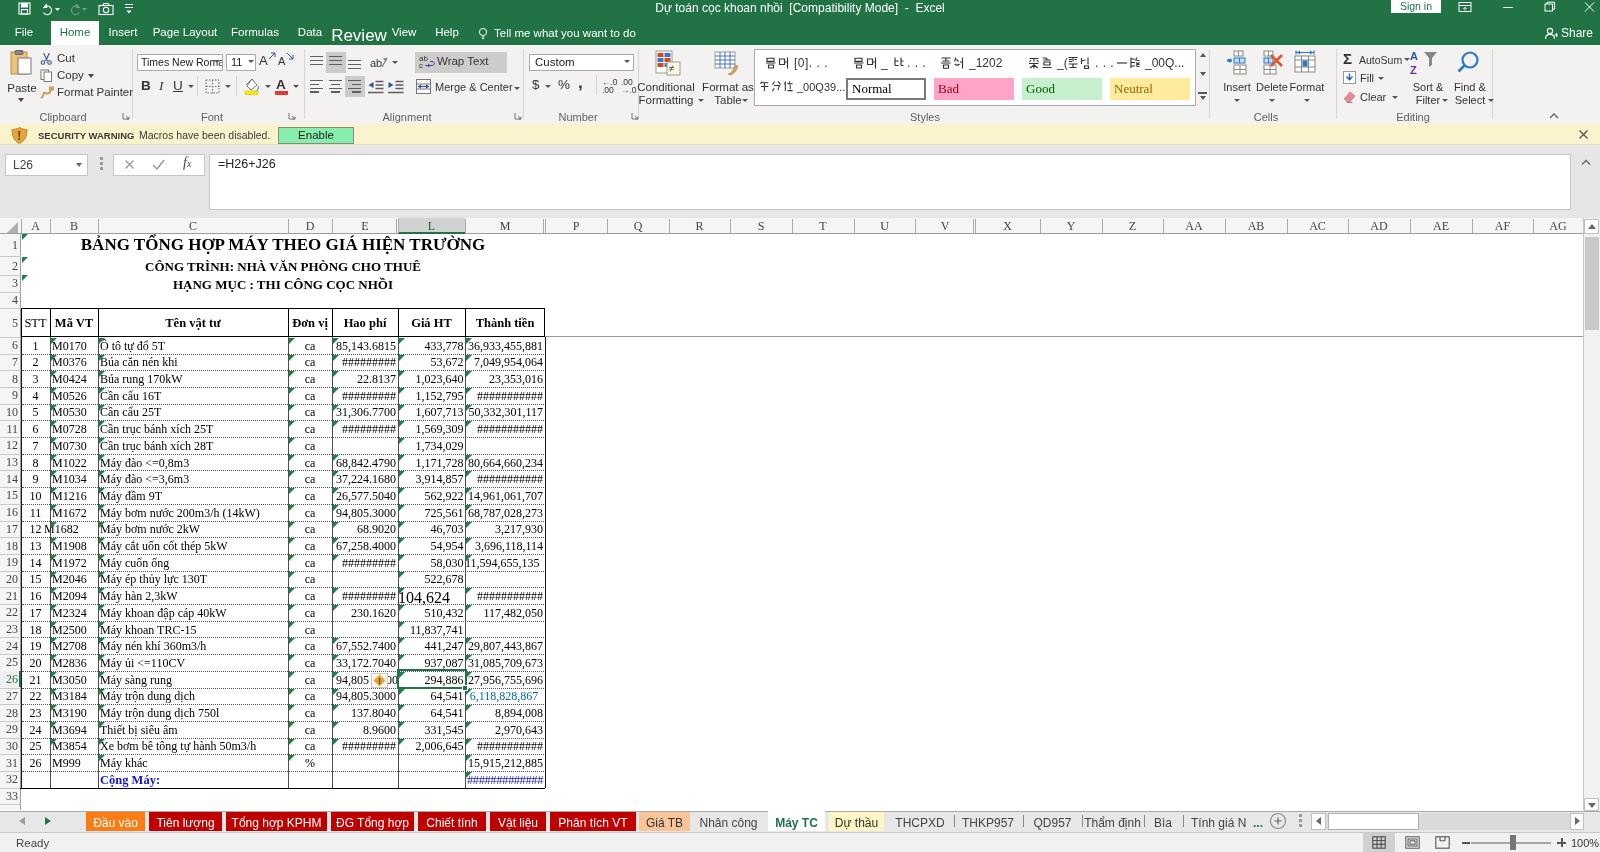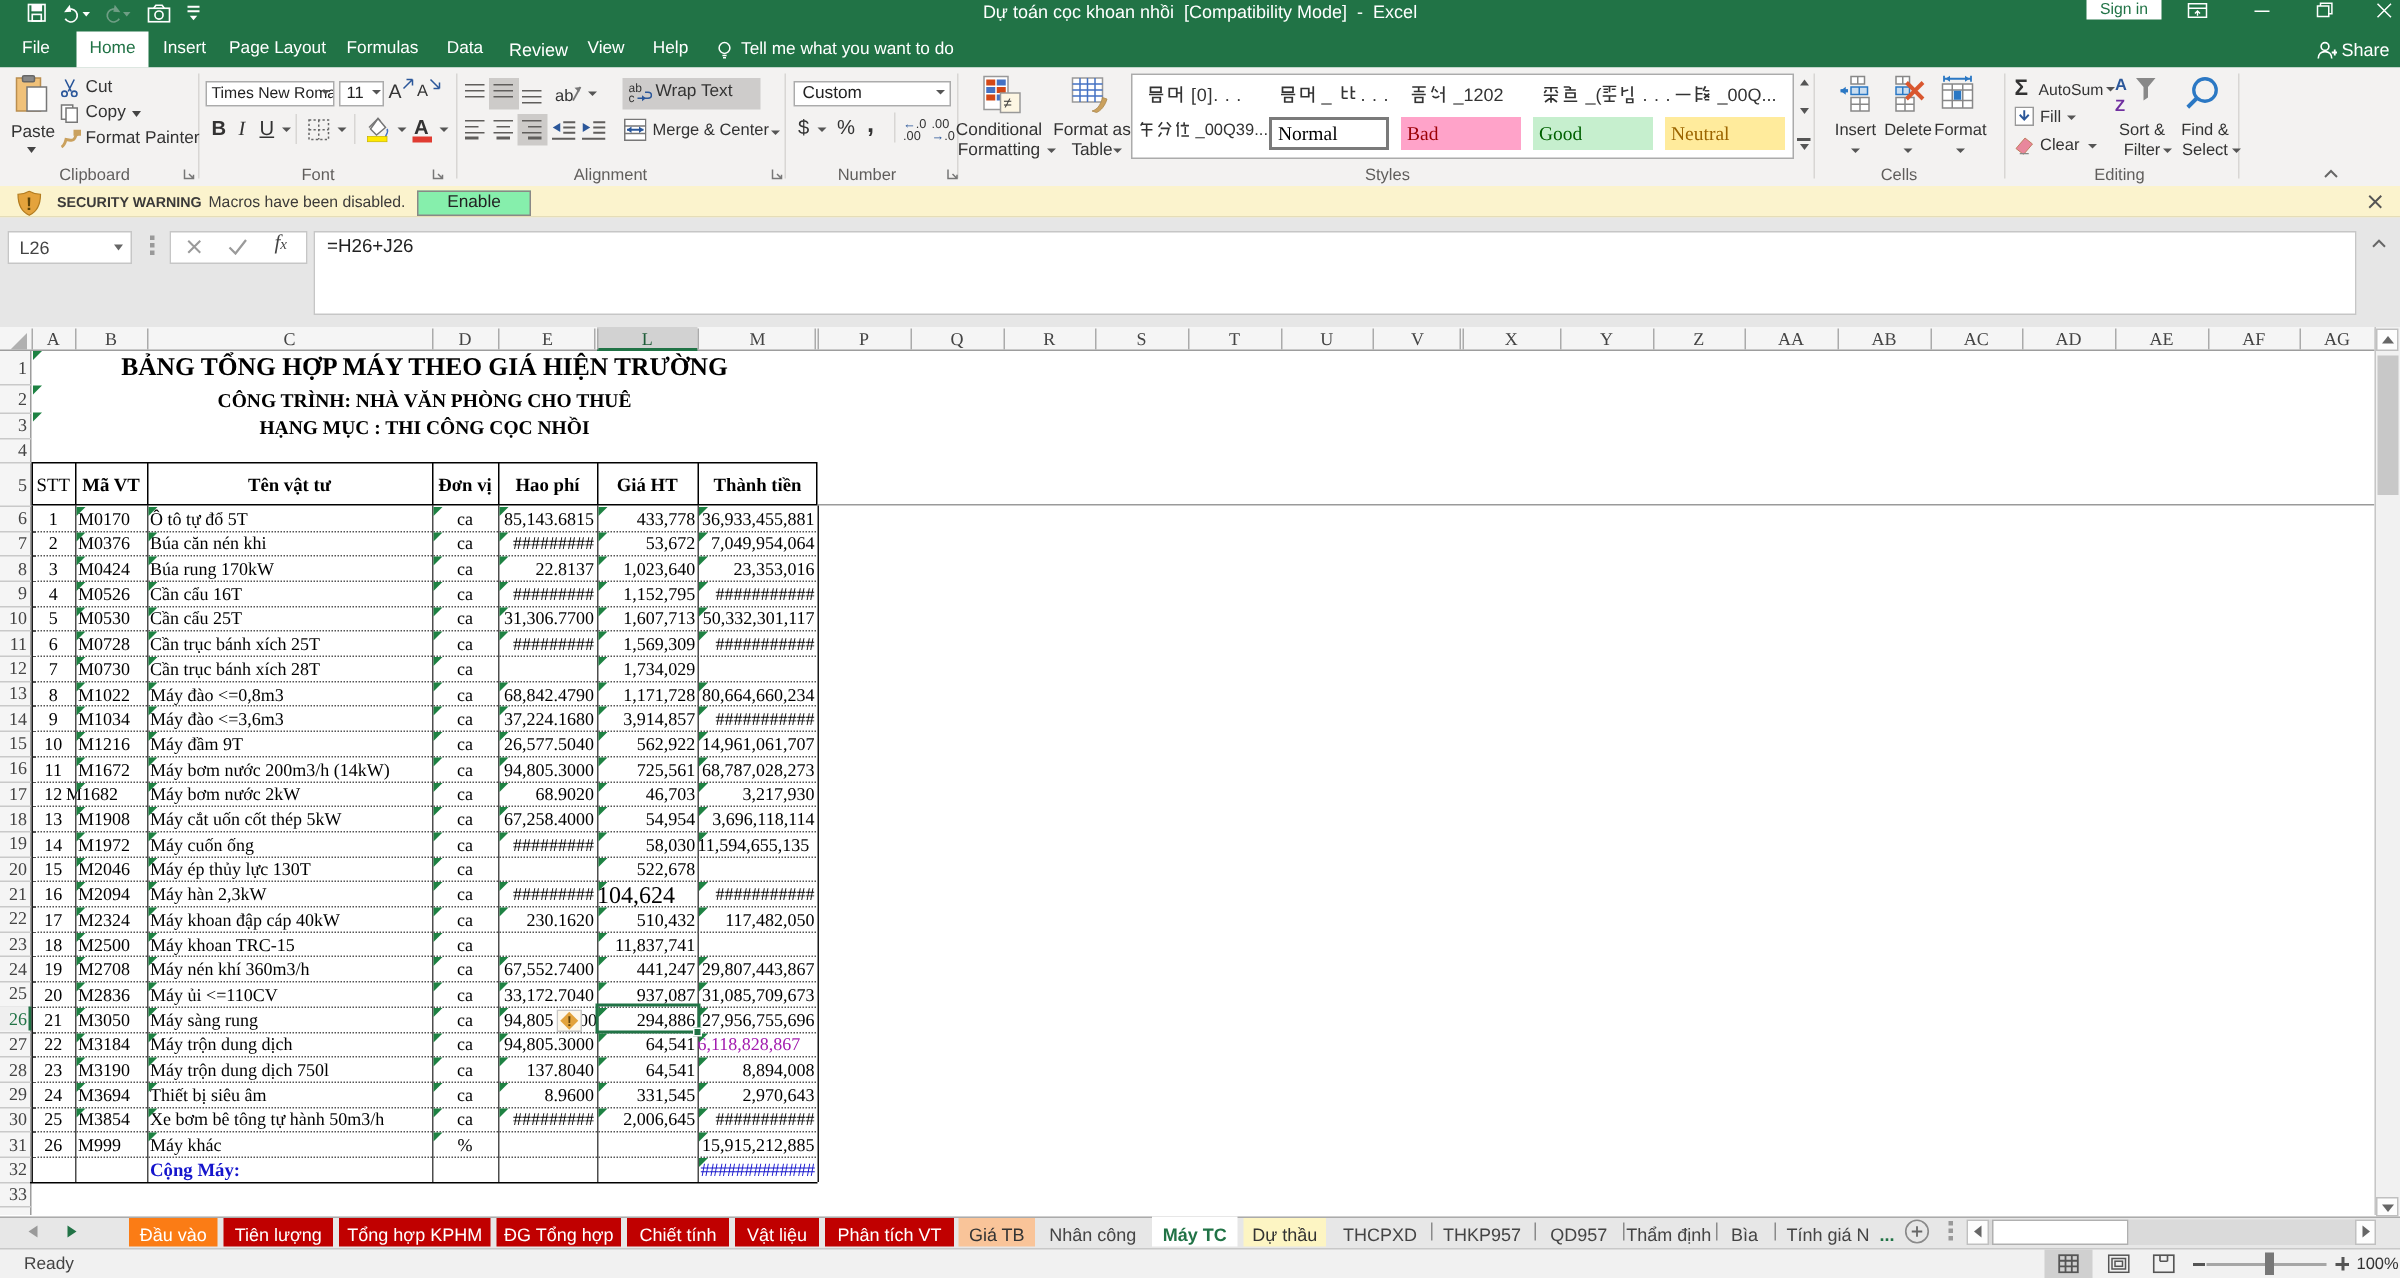--- a/index.html
+++ b/index.html
@@ -54,21 +54,21 @@
     </g>
   </svg>
 <div class="a" style="left:1561px;top:26px;color:#fff;font-size:12px">Share</div>
 <div class="a" style="left:51px;top:21px;width:48px;height:24px;background:#fff"></div>
 <div class="a" style="left:-31px;top:26px;width:110px;text-align:center;color:#fff;font-size:11.5px">File</div>
 <div class="a" style="left:20px;top:26px;width:110px;text-align:center;color:#217346;font-size:11.5px">Home</div>
 <div class="a" style="left:68px;top:26px;width:110px;text-align:center;color:#fff;font-size:11.5px">Insert</div>
 <div class="a" style="left:130px;top:26px;width:110px;text-align:center;color:#fff;font-size:11.5px">Page Layout</div>
 <div class="a" style="left:200px;top:26px;width:110px;text-align:center;color:#fff;font-size:11.5px">Formulas</div>
 <div class="a" style="left:255px;top:26px;width:110px;text-align:center;color:#fff;font-size:11.5px">Data</div>
-<div class="a" style="left:304px;top:26px;width:110px;text-align:center;color:#fff;font-size:12px">Review</div>
+<div class="a" style="left:304px;top:26px;width:110px;text-align:center;color:#fff;font-size:17px">Review</div>
 <div class="a" style="left:349px;top:26px;width:110px;text-align:center;color:#fff;font-size:11.5px">View</div>
 <div class="a" style="left:392px;top:26px;width:110px;text-align:center;color:#fff;font-size:11.5px">Help</div>
 <svg class="a" style="left:477px;top:27px" width="12" height="13" viewBox="0 0 12 13">
     <g fill="none" stroke="#fff" stroke-width="1">
       <circle cx="6" cy="5" r="3.6"></circle>
       <path d="M4.6 10 h2.8 M5 11.5 h2"></path>
     </g>
   </svg>
 <div class="a" style="left:494px;top:27px;color:#fff;font-size:11.5px">Tell me what you want to do</div>
 <div class="a" style="left:0;top:45px;width:1600px;height:79px;background:#f3f2f1"></div>
@@ -892,21 +892,21 @@
 <div class="gt" style="left:333px;top:671.8px"></div>
 <div class="gt" style="left:399px;top:671.8px"></div>
 <div class="gt" style="left:466px;top:671.8px"></div>
 <div class="gt" style="left:51px;top:671.8px"></div>
 <div class="a serif" style="left:21px;top:689.3px;width:29px;text-align:center;font-size:12px;color:#000">22</div>
 <div class="a serif" style="left:52px;top:689.3px;font-size:12px;color:#000">M3184</div>
 <div class="a serif" style="left:100px;top:689.3px;font-size:12px;color:#000;white-space:nowrap">Máy trộn dung dịch</div>
 <div class="a serif" style="left:288px;top:689.3px;width:44px;text-align:center;font-size:12px;color:#000">ca</div>
 <div class="a serif" style="left:332px;top:689.3px;width:64px;text-align:right;font-size:12px;color:#000">94,805.3000</div>
 <div class="a serif" style="left:398px;top:689.3px;width:65.5px;text-align:right;font-size:12px;color:#000">64,541</div>
-<div class="a serif" style="left:465px;top:689.3px;width:78px;text-align:left;font-size:12px;color:#a21caf">6,118,828,867</div>
+<div class="a serif" style="left:465px;top:689.3px;width:78px;text-align:center;font-size:12px;color:#0369a1">6,118,828,867</div>
 <div class="gt" style="left:99px;top:688.5px"></div>
 <div class="gt" style="left:289px;top:688.5px"></div>
 <div class="gt" style="left:333px;top:688.5px"></div>
 <div class="gt" style="left:399px;top:688.5px"></div>
 <div class="gt" style="left:466px;top:688.5px"></div>
 <div class="gt" style="left:51px;top:688.5px"></div>
 <div class="a serif" style="left:21px;top:706.0px;width:29px;text-align:center;font-size:12px;color:#000">23</div>
 <div class="a serif" style="left:52px;top:706.0px;font-size:12px;color:#000">M3190</div>
 <div class="a serif" style="left:100px;top:706.0px;font-size:12px;color:#000;white-space:nowrap">Máy trộn dung dịch 750l</div>
 <div class="a serif" style="left:288px;top:706.0px;width:44px;text-align:center;font-size:12px;color:#000">ca</div>

